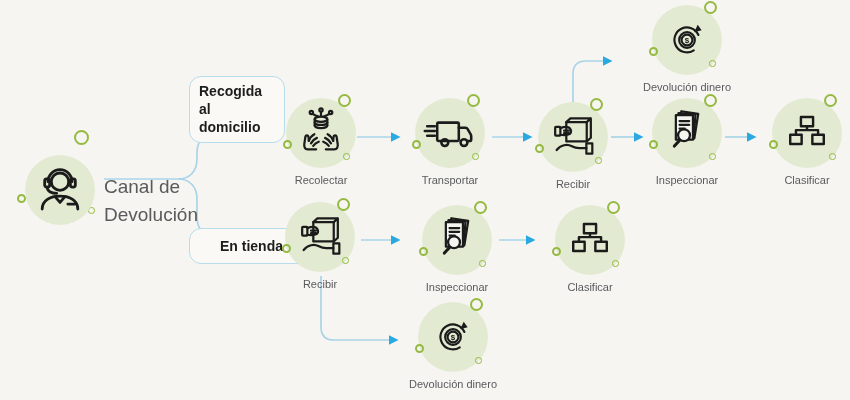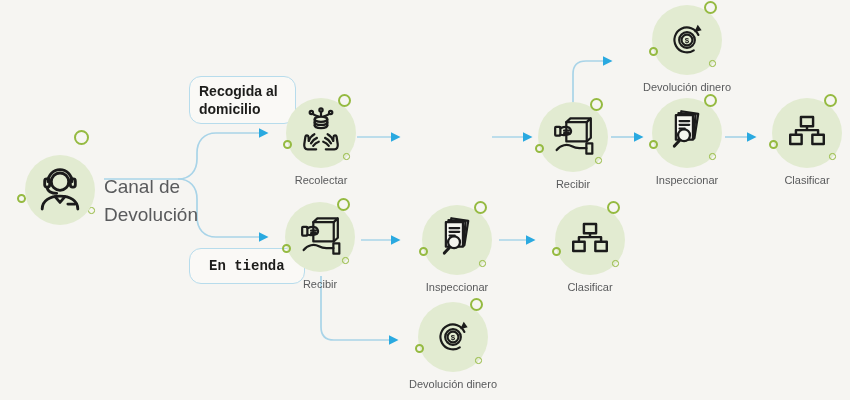--- a/index.html
+++ b/index.html
@@ -70,22 +70,22 @@
         <rect x="47.5" y="21.5" width="6" height="10" rx="2.5"></rect>
         <path d="M19.5 31.5 c0 5.5 6 7.5 11.5 7.5"></path>
         <path d="M13.5 58 c0 -10.5 9.5 -15.5 21.5 -15.5 s21.5 5 21.5 15.5"></path>
         <path d="M29 43 l6 7 6 -7"></path>
         <path d="M44.5 52 h8.5"></path>
       </svg>
     </div>
   </div>
   <div class="root-lbl">Canal de Devolución</div>
 
-  <div class="tag" style="left:189px;top:76px;width:107px;">Recogida al domicilio</div>
-  <div class="tag" style="left:189px;top:248px;padding:8px 19px;font-family:Liberation Mono, monospace;">En tienda</div>
+  <div class="tag" style="left:189px;top:76px;width:96px;">Recogida al domicilio</div>
+  <div class="tag" style="left:189px;top:228px;padding:8px 30px;">En tienda</div>
 
   <div class="node" style="left:286px;top:98px;">
     <span class="ring m"></span>
     <span class="ring s"></span>
     <span class="ring t"></span>
     <div class="icon-circle">
       <svg width="52" height="52" viewBox="0 0 70 70" stroke-width="3">
         <ellipse cx="35" cy="16.5" rx="8.5" ry="3.4"></ellipse>
         <path d="M26.5 16.5 v8.5 M43.5 16.5 v8.5"></path>
         <path d="M26.5 20.8 a8.5 3.4 0 0 0 17 0"></path>
@@ -100,20 +100,35 @@
         </g>
         <g transform="translate(70 0) scale(-1 1)">
           <path d="M28.5 57 H17 c-3.5 0 -5 -3 -4.5 -7 l1.5 -10 c0.4 -2.6 4 -2.4 4.2 0.2 l0.4 5.3"></path>
           <path d="M18.6 45.5 c1.5 -4 4 -7 7.5 -8.8 M21.5 49 c2 -3.6 4.6 -6 8 -7.4 M24.5 52.3 c2 -2.8 4.4 -4.6 7.5 -5.6"></path>
         </g>
       </svg>
     </div>
     <div class="lbl">Recolectar</div>
   </div>
 
+  <div class="node" style="left:415px;top:98px;">
+    <span class="ring m"></span>
+    <span class="ring s"></span>
+    <span class="ring t"></span>
+    <div class="icon-circle">
+      <svg width="56" height="56" viewBox="0 0 70 70" stroke-width="3.2">
+        <rect x="19" y="22" width="27" height="23" rx="1.5"></rect>
+        <path d="M46 28.5 h8.5 c1 0 1.9 .5 2.4 1.4 l4 6.8 c.4 .7 .6 1.5 .6 2.3 v4 c0 1.1 -.9 2 -2 2 h-2.5"></path>
+        <circle cx="28.5" cy="47" r="4.3"></circle>
+        <circle cx="52.5" cy="47" r="4.3"></circle>
+        <path d="M6.5 26.5 h9.5 M3.5 32.5 h12.5 M6.5 38.5 h9.5"></path>
+      </svg>
+    </div>
+    <div class="lbl">Transportar</div>
+  </div>
 
   <div class="node" style="left:538px;top:102px;">
     <span class="ring m"></span>
     <span class="ring s"></span>
     <span class="ring t"></span>
     <div class="icon-circle">
       <svg width="52" height="52" viewBox="0 0 70 70" stroke-width="3">
         <rect x="26" y="15" width="27.5" height="26"></rect>
         <path d="M26 15 l5.5 -5 H59 V36 l-5.5 5 M53.5 15 L59 10"></path>
         <rect x="11" y="21.5" width="7" height="11.5" rx="1"></rect>

